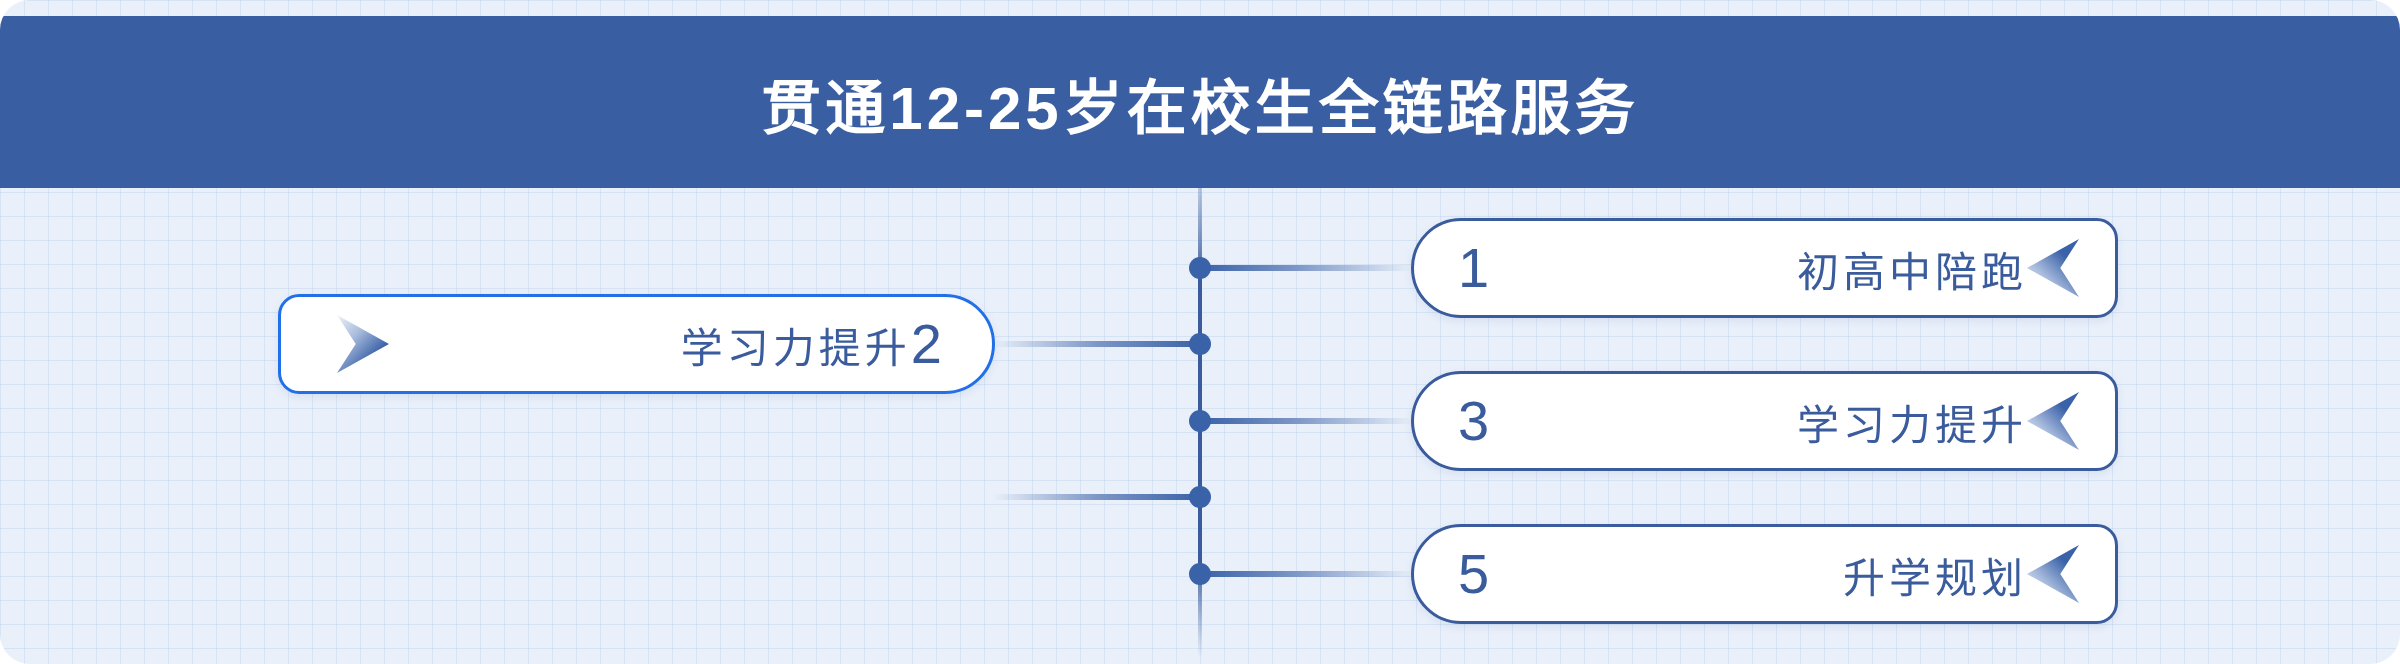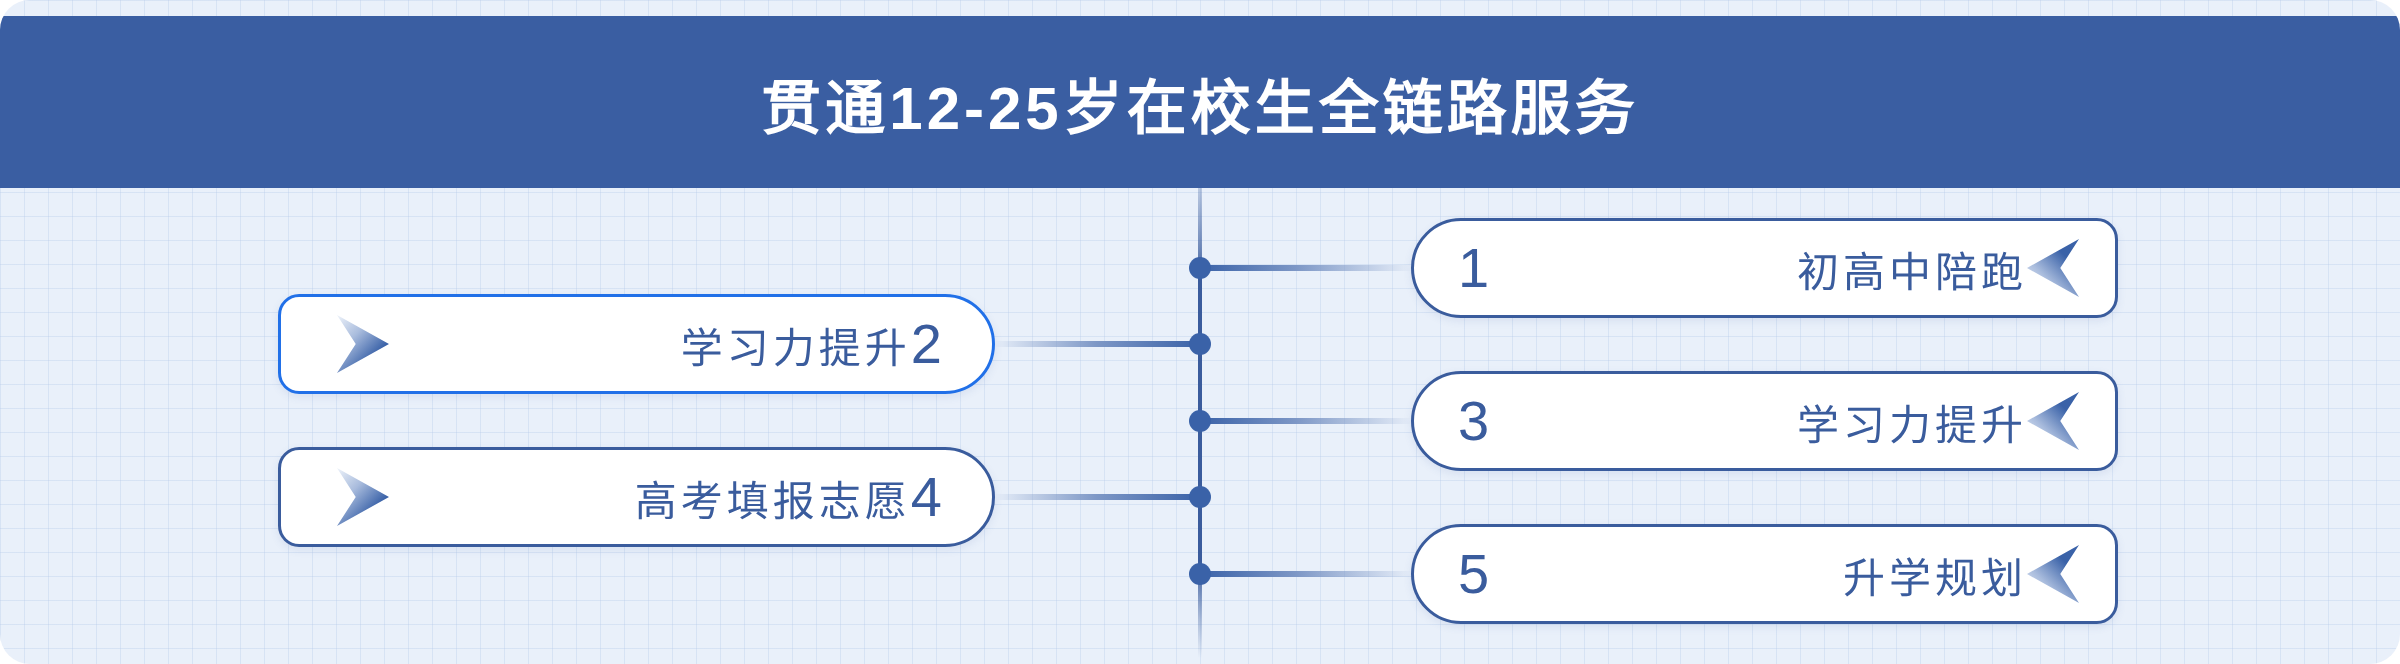--- a/index.html
+++ b/index.html
@@ -136,19 +136,14 @@
     <span class="pill-label">升学规划</span>
     <span class="arrow-l"></span>
   </div>
 
   <div class="pill left active" id="pill-left-2">
     <span class="arrow-r"></span>
     <span class="pill-label">学习力提升</span>
     <span class="pill-number">2</span>
   </div>
 
-  <div class="pill left" id="pill-left-4">
-    <span class="arrow-r"></span>
-    <span class="pill-label">高考填报志愿</span>
-    <span class="pill-number">4</span>
-  </div>
 
 </div>
 
 </body></html>

